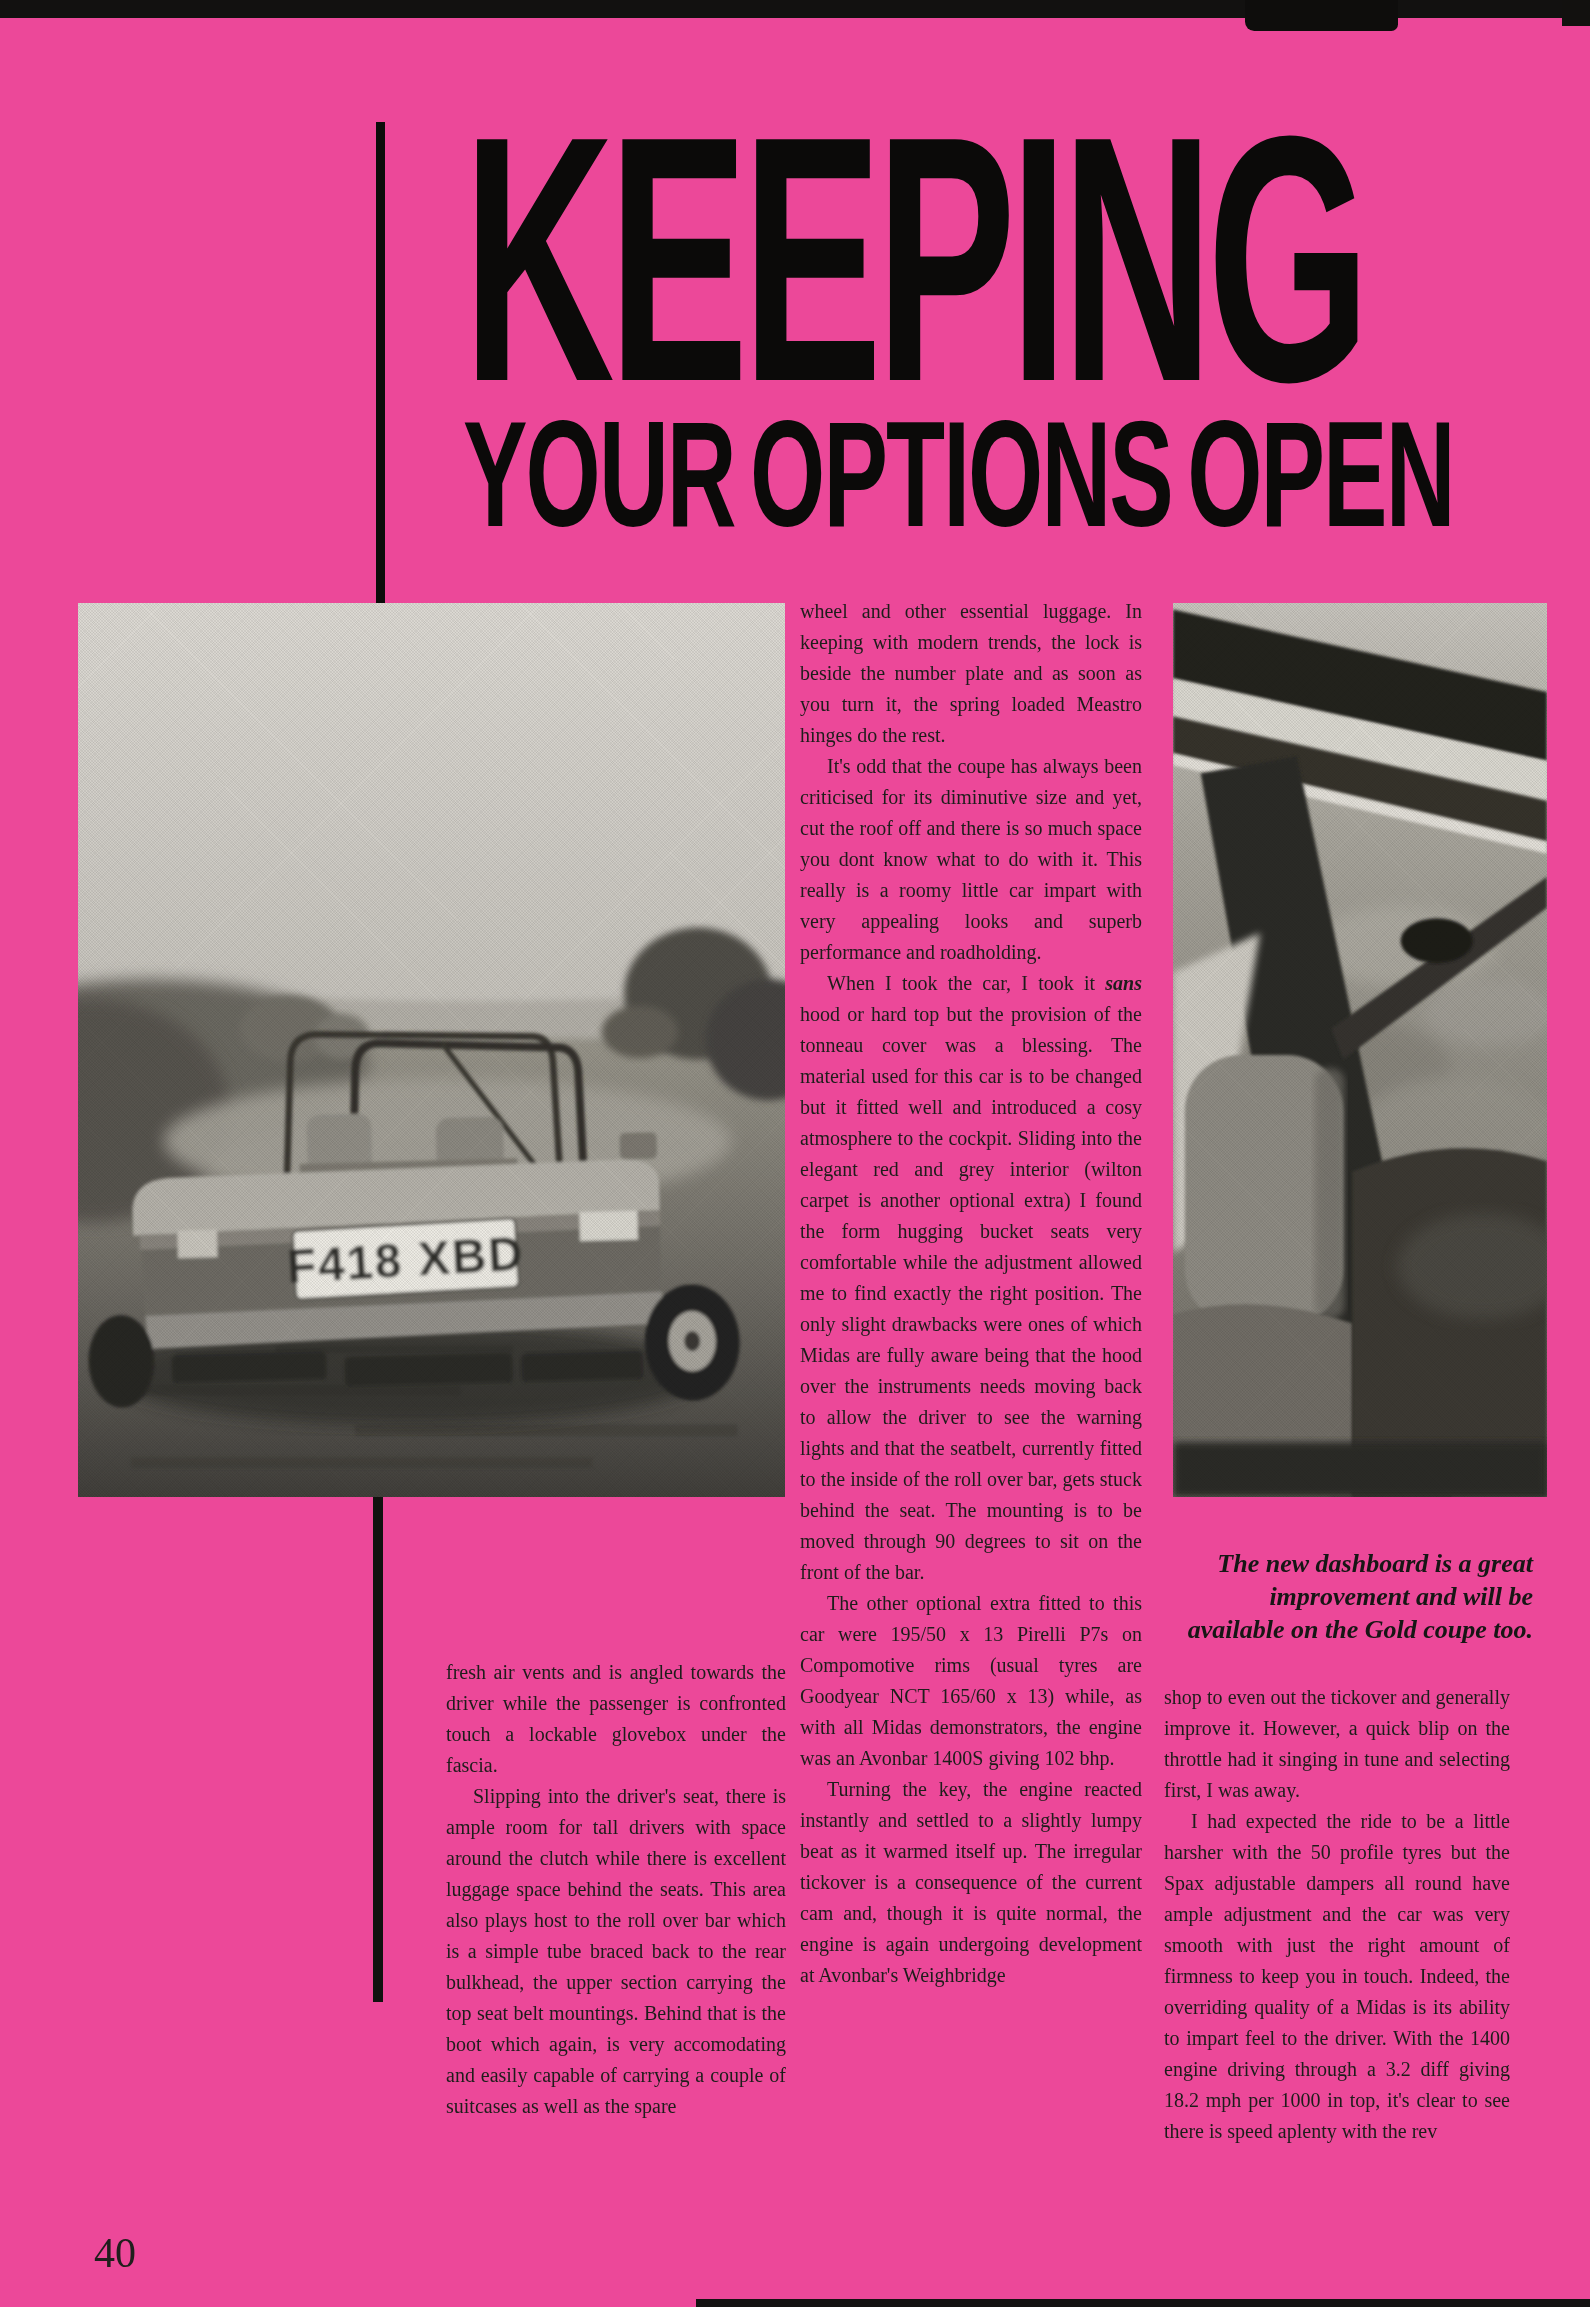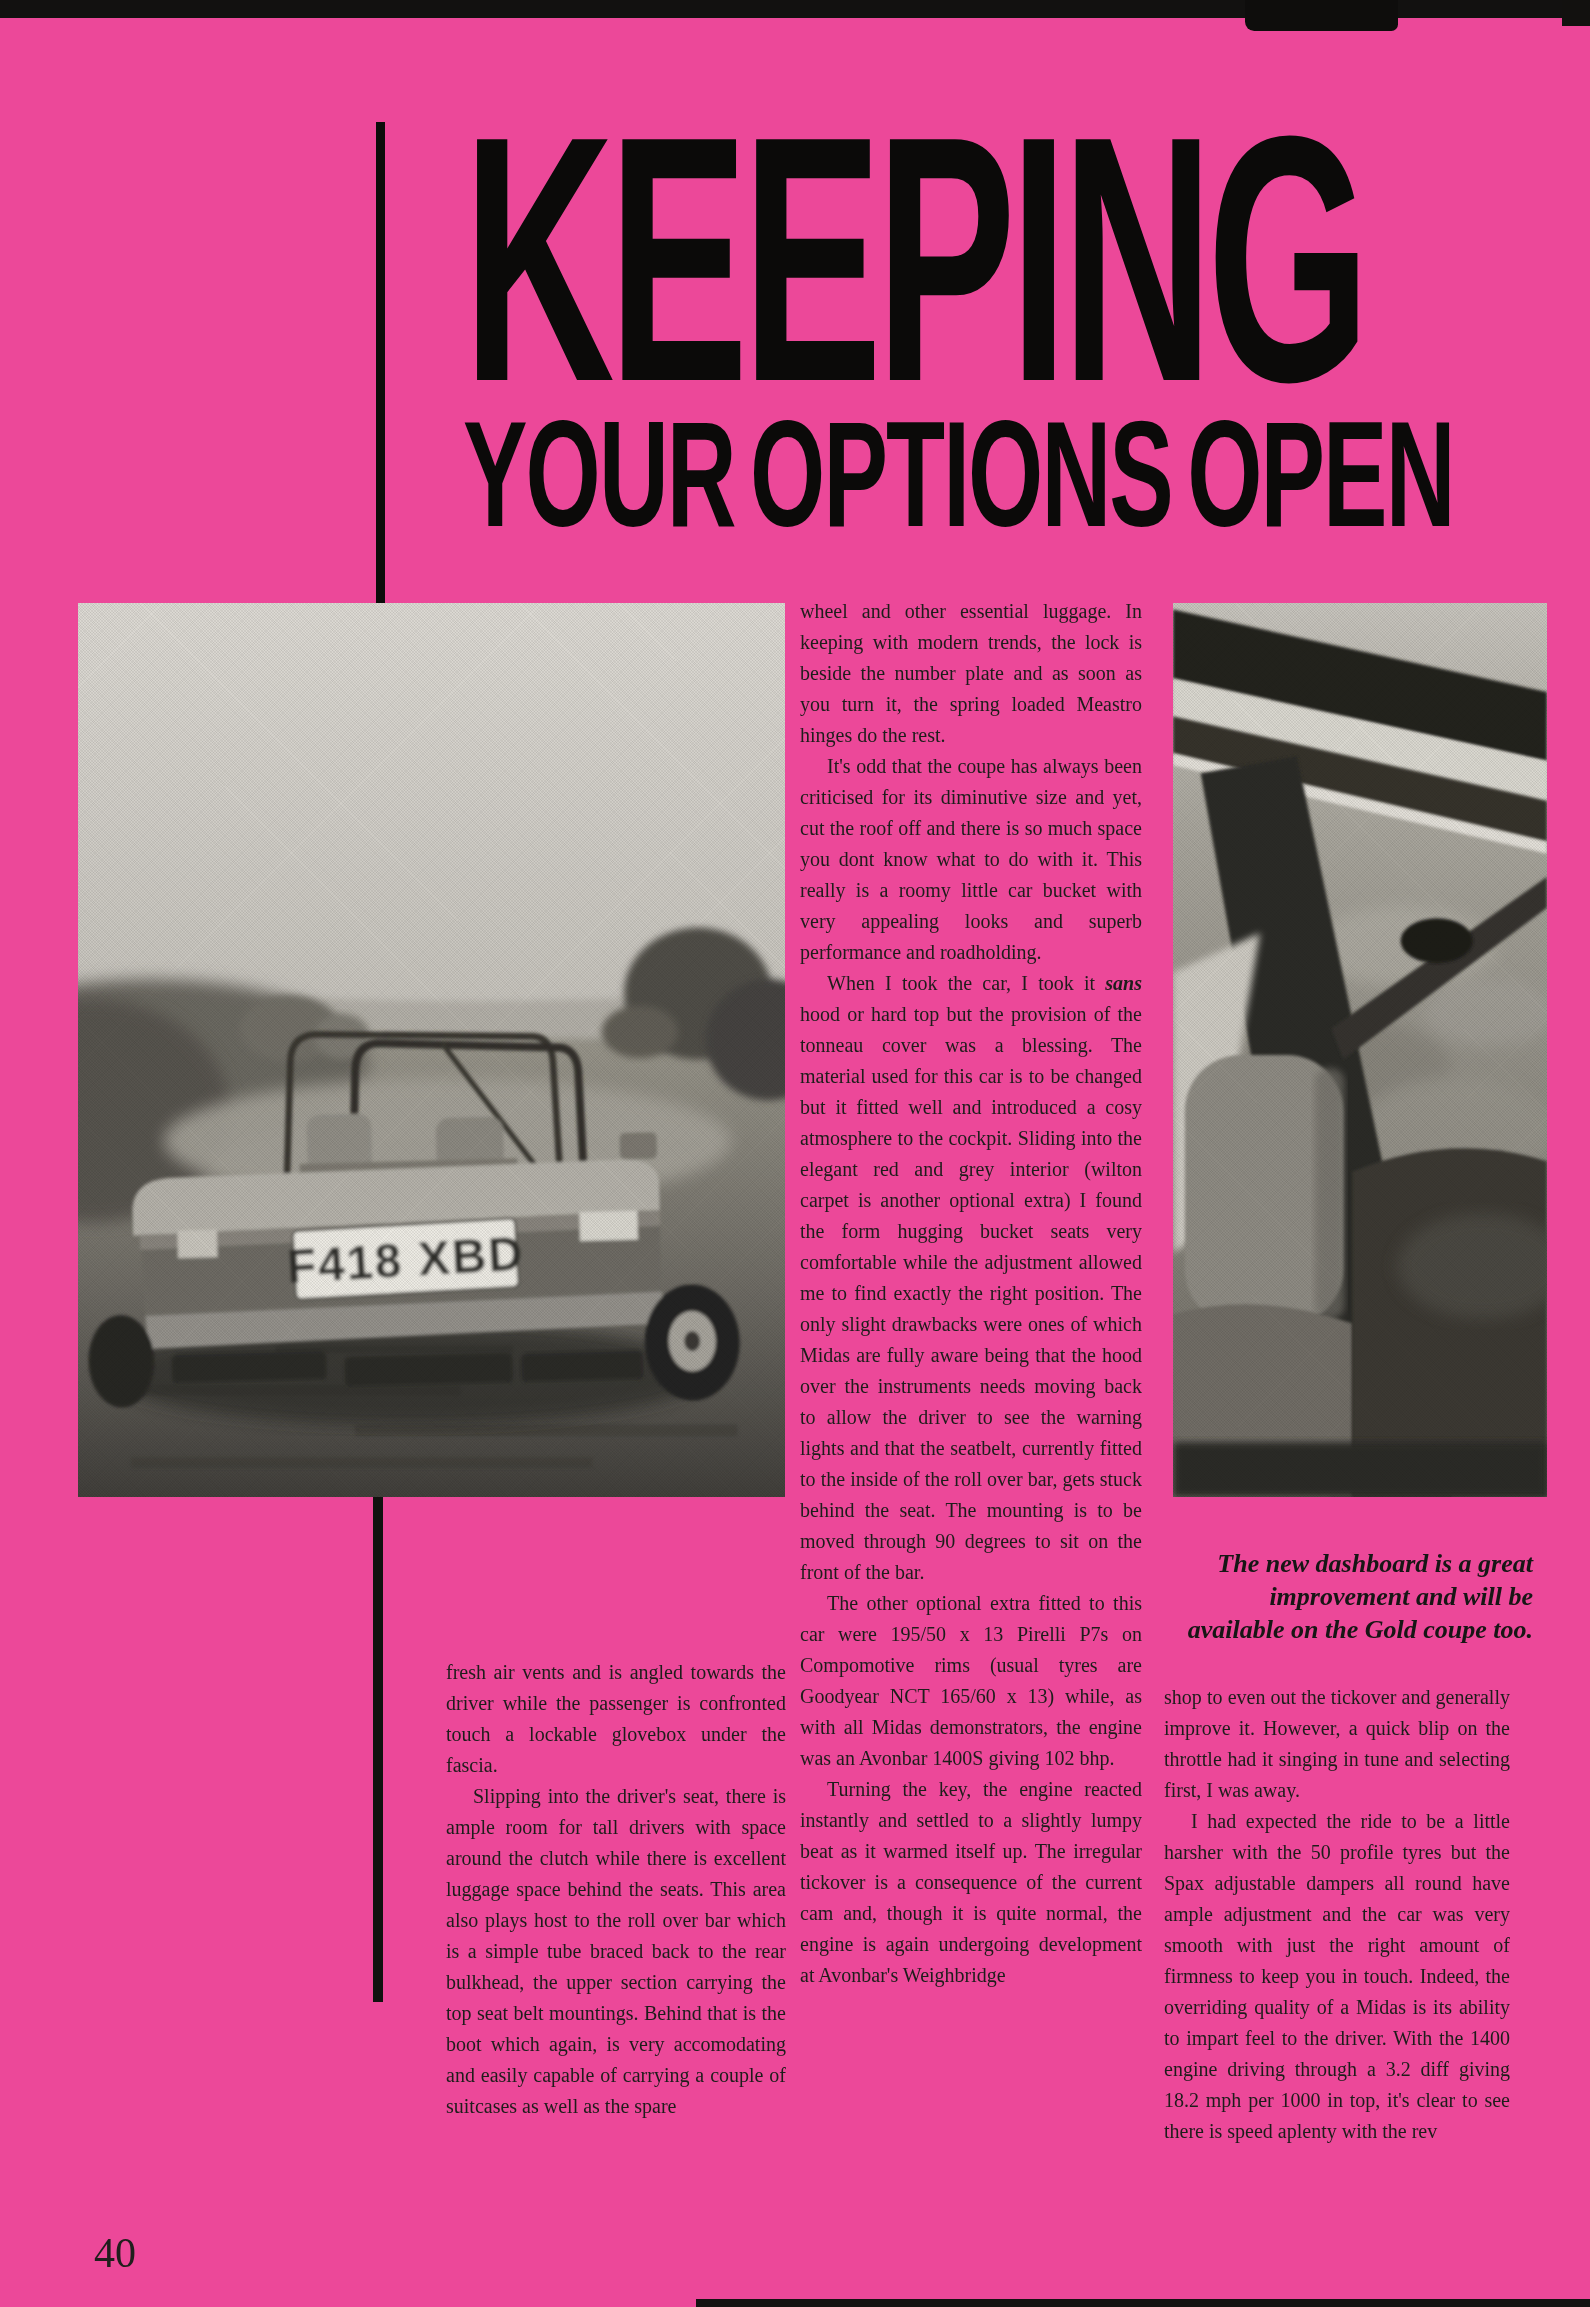--- a/index.html
+++ b/index.html
@@ -195,21 +195,21 @@
 
   <div class="divider-bar"></div>
 
   <div class="col col-left">
     <p>fresh air vents and is angled towards the driver while the passenger is confronted touch a lockable glovebox under the fascia.</p>
     <p class="indent">Slipping into the driver's seat, there is ample room for tall drivers with space around the clutch while there is excellent luggage space behind the seats. This area also plays host to the roll over bar which is a simple tube braced back to the rear bulkhead, the upper section carrying the top seat belt mountings. Behind that is the boot which again, is very accomodating and easily capable of carrying a couple of suitcases as well as the spare</p>
   </div>
 
   <div class="col col-middle">
     <p>wheel and other essential luggage. In keeping with modern trends, the lock is beside the number plate and as soon as you turn it, the spring loaded Meastro hinges do the rest.</p>
-    <p class="indent">It's odd that the coupe has always been criticised for its diminutive size and yet, cut the roof off and there is so much space you dont know what to do with it. This really is a roomy little car bucket with very appealing looks and superb performance and roadholding.</p>
+    <p class="indent">It's odd that the coupe has always been criticised for its diminutive size and yet, cut the roof off and there is so much space you dont know what to do with it. This really is a roomy little car impart with very appealing looks and superb performance and roadholding.</p>
     <p class="indent"><span>When I took the car, I took it </span><span class="ital">sans</span><span> hood or hard top but the provision of the tonneau cover was a blessing. The material used for this car is to be changed but it fitted well and introduced a cosy atmosphere to the cockpit. Sliding into the elegant red and grey interior (wilton carpet is another optional extra) I found the form hugging bucket seats very comfortable while the adjustment allowed me to find exactly the right position. The only slight drawbacks were ones of which Midas are fully aware being that the hood over the instruments needs moving back to allow the driver to see the warning lights and that the seatbelt, currently fitted to the inside of the roll over bar, gets stuck behind the seat. The mounting is to be moved through 90 degrees to sit on the front of the bar.</span></p>
     <p class="indent">The other optional extra fitted to this car were 195/50 x 13 Pirelli P7s on Compomotive rims (usual tyres are Goodyear NCT 165/60 x 13) while, as with all Midas demonstrators, the engine was an Avonbar 1400S giving 102 bhp.</p>
     <p class="indent">Turning the key, the engine reacted instantly and settled to a slightly lumpy beat as it warmed itself up. The irregular tickover is a consequence of the current cam and, though it is quite normal, the engine is again undergoing development at Avonbar's Weighbridge</p>
   </div>
 
   <div class="col col-right">
     <p>shop to even out the tickover and generally improve it. However, a quick blip on the throttle had it singing in tune and selecting first, I was away.</p>
     <p class="indent">I had expected the ride to be a little harsher with the 50 profile tyres but the Spax adjustable dampers all round have ample adjustment and the car was very smooth with just the right amount of firmness to keep you in touch. Indeed, the overriding quality of a Midas is its ability to impart feel to the driver. With the 1400 engine driving through a 3.2 diff giving 18.2 mph per 1000 in top, it's clear to see there is speed aplenty with the rev</p>
   </div>
 

